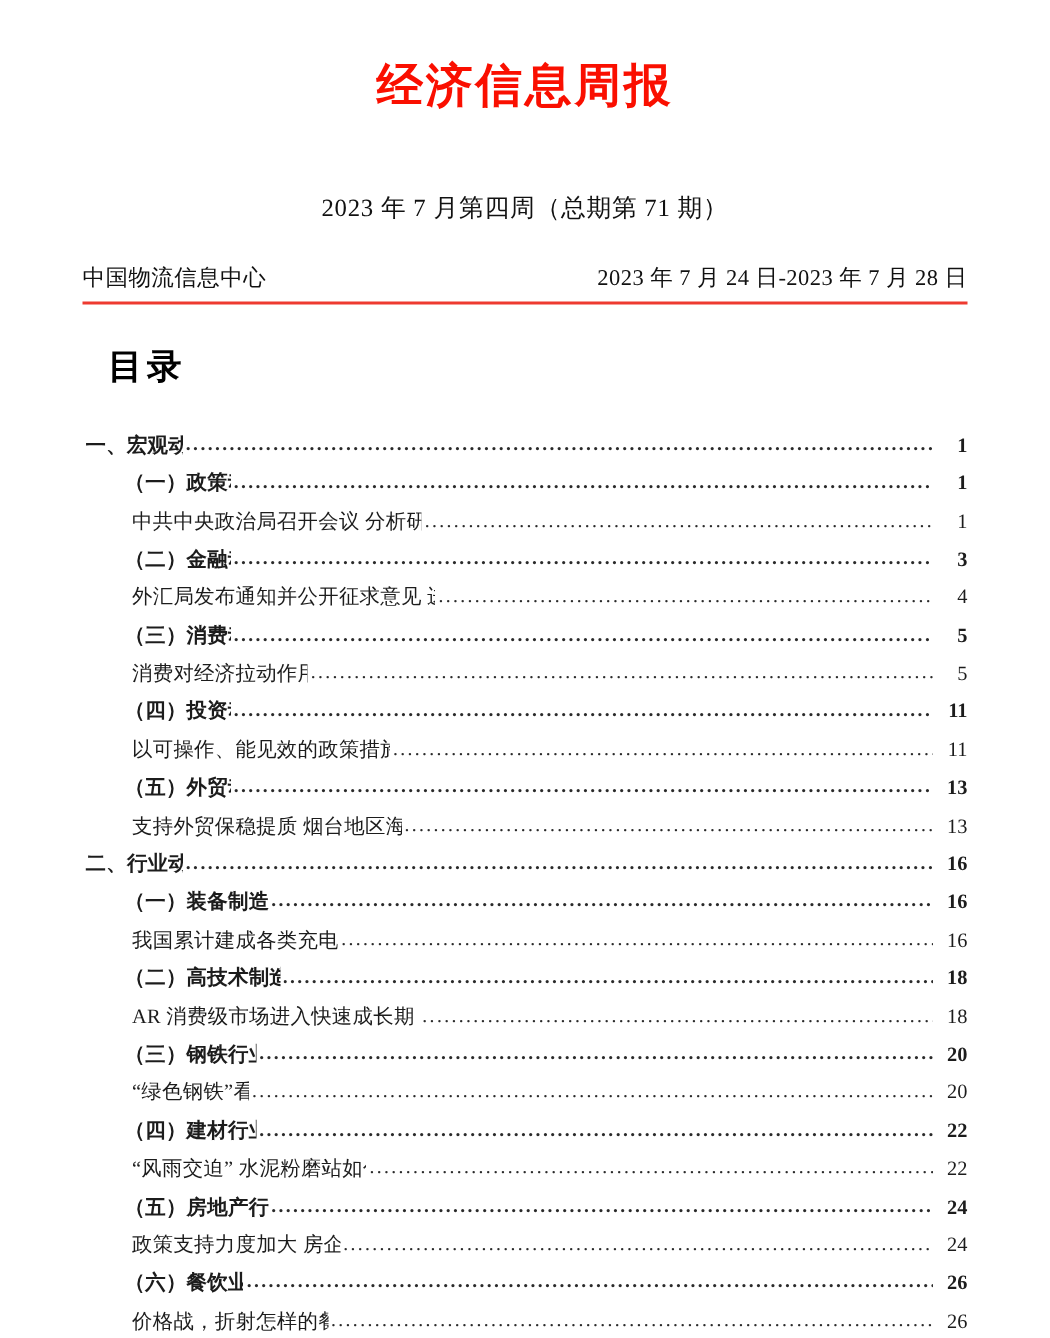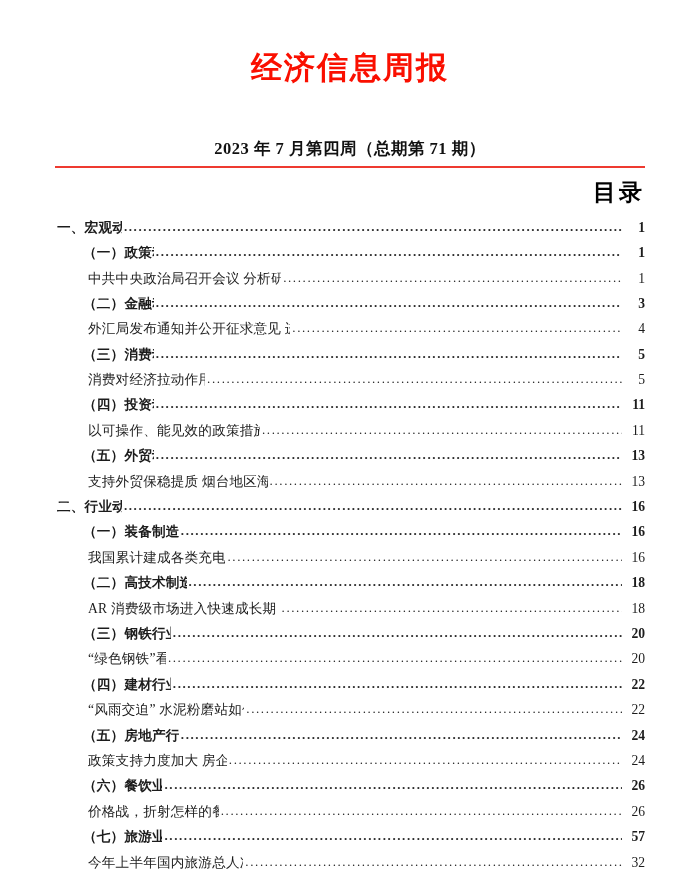--- a/index.html
+++ b/index.html
@@ -14,21 +14,21 @@
     position: relative;
     font-family: "Liberation Serif", "DejaVu Serif", serif;
     color: #1a1a1a;
     overflow: hidden;
   }
 
   .page {
     width: 700px;
     height: 733px;
     box-sizing: border-box;
-    padding: 10px 55px;
+    padding: 0 55px;
     position: relative;
   }
 
   
   .doc-title {
     margin: 0;
     padding-top: 38px;
     text-align: center;
     color: #fa0f00;
     font-family: "DejaVu Sans", "Liberation Sans", sans-serif;
@@ -36,21 +36,21 @@
     font-size: 31px;
     letter-spacing: 2px;
     line-height: 1.25;
   }
 
   .issue-line {
     margin: 0;
     padding-top: 51px;
     text-align: center;
     font-size: 16.5px;
-    font-weight: bold;
+    font-weight: normal;
     letter-spacing: 0.5px;
     color: #111;
   }
 
   .meta-row {
     display: flex;
     justify-content: space-between;
     align-items: baseline;
     padding-top: 26px;
     font-size: 15px;
@@ -62,23 +62,23 @@
 
   .red-rule {
     margin-top: 6px;
     height: 2px;
     background: #ee3a30;
     width: 100%;
   }
 
   
   .toc-heading {
-    margin: 0;
+    margin: 17px;
     padding-top: 9px;
-    text-align: right;
+    text-align: left;
     font-family: Liberation Sans, sans-serif;
     font-weight: bold;
     font-size: 23px;
     letter-spacing: 3px;
     color: #000;
   }
 
   .toc {
     margin: 0;
     padding: 7px 0 0 0;
@@ -137,20 +137,24 @@
 </style>
 </head>
 <body>
 
 <div class="page">
 
   <h1 class="doc-title" style="color: rgb(250, 15, 0);">经济信息周报</h1>
 
   <p class="issue-line">2023 年 7 月第四周（总期第 71 期）</p>
 
+  <div class="meta-row">
+    <span class="issuer">中国物流信息中心</span>
+    <span class="daterange">2023 年 7 月 24 日-2023 年 7 月 28 日</span>
+  </div>
 
   <div class="red-rule" style="background: rgb(238, 58, 48);"></div>
 
   <h2 class="toc-heading">目录</h2>
 
   <ul class="toc" id="toc-list">
       <li class="toc-row lvl-1">
         <span class="label">一、宏观动态</span>
         <span class="leader"></span>
         <span class="pageno">1</span>

